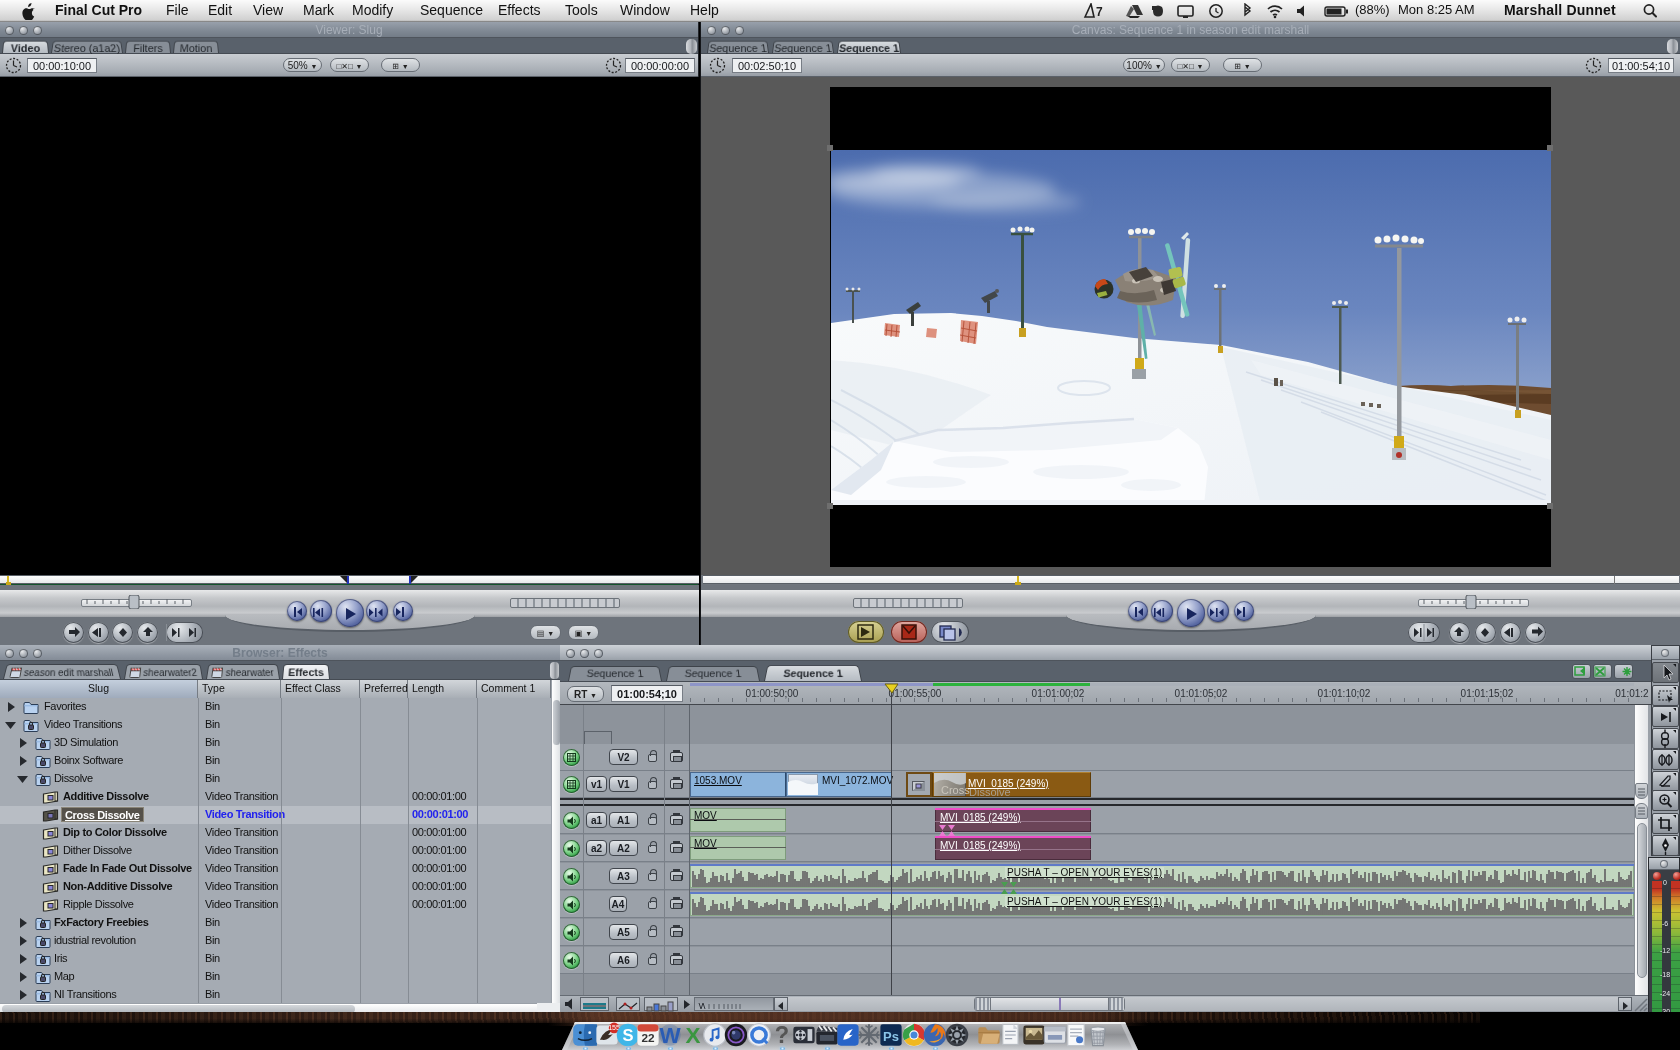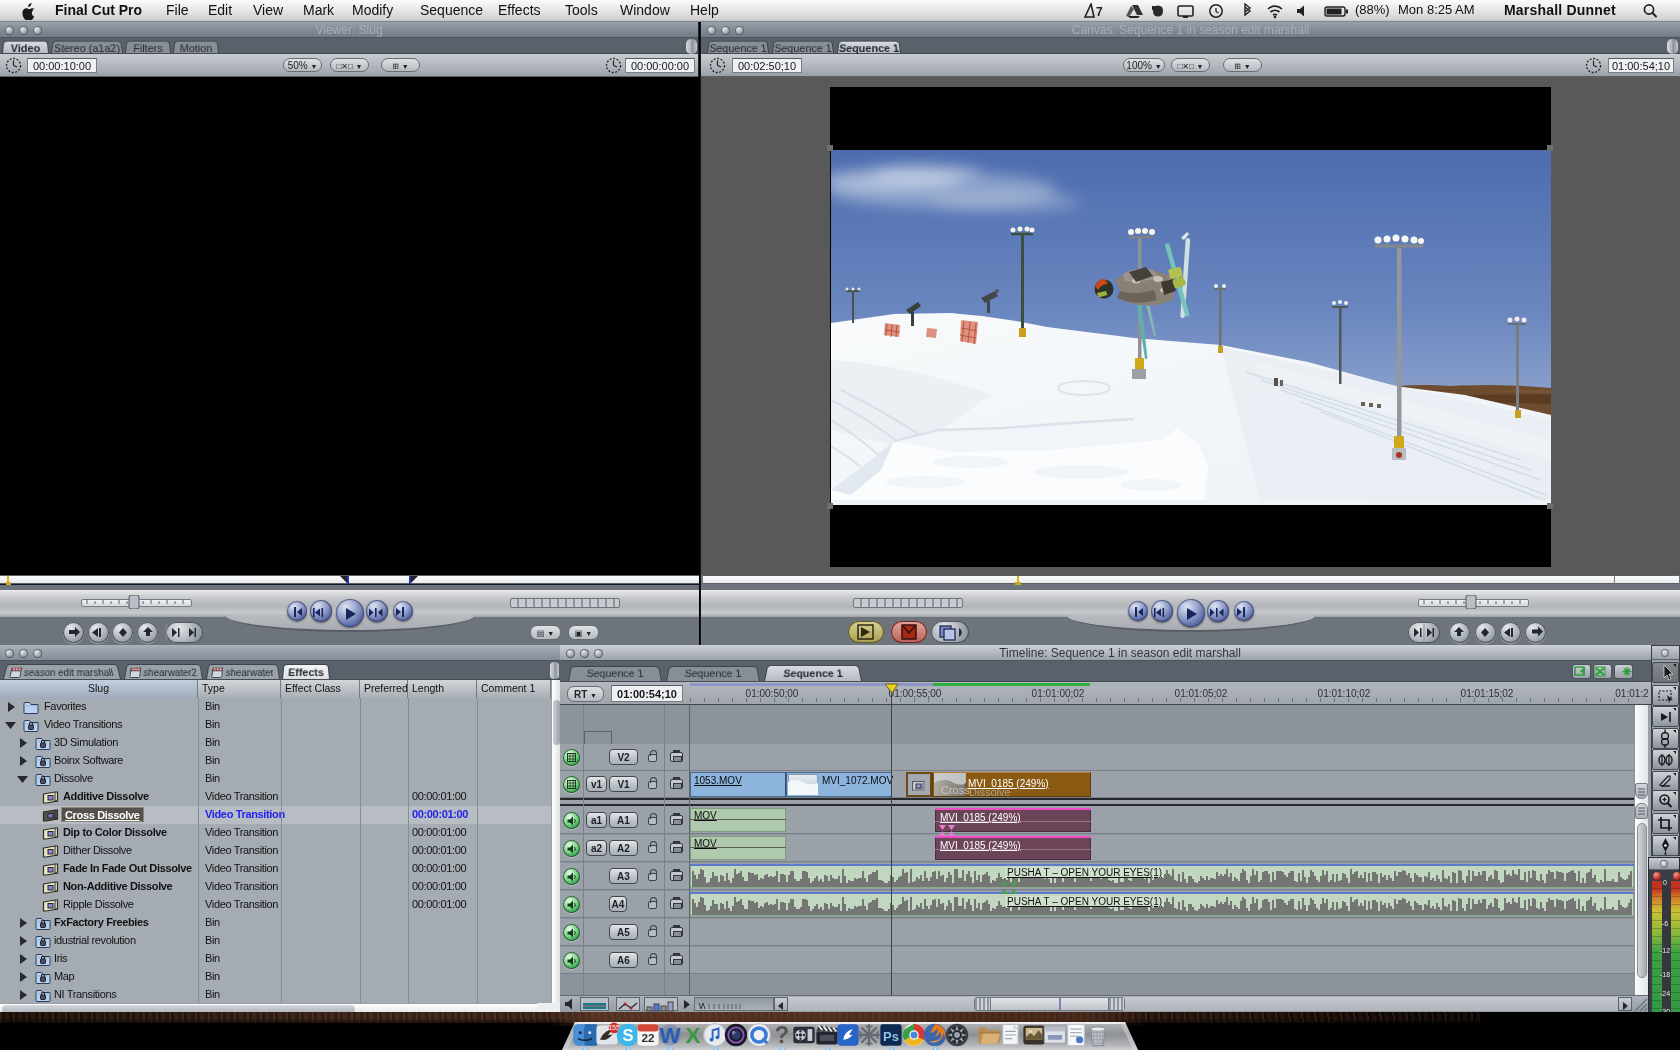--- a/index.html
+++ b/index.html
@@ -115,21 +115,21 @@
     <rect x="264" y="6.5" width="2" height="4" fill="#222"></rect>
   </svg>
   <span class="mi" style="left:1355px;font-size:13px">(88%)</span>
   <span class="mi" style="left:1398px;font-size:13px">Mon 8:25 AM</span>
   <span class="mi" style="left:1504px;font-weight:bold;font-size:14px;letter-spacing:0.2px">Marshall Dunnet</span>
   <svg class="abs" style="left:1642px;top:3px" width="16" height="16" viewBox="0 0 16 16">
     <circle cx="7" cy="6.5" r="4.6" fill="none" stroke="#222" stroke-width="1.7"></circle>
     <path d="M10.5 10 L14 13.5" stroke="#222" stroke-width="2" stroke-linecap="round"></path>
   </svg>
 </div>
-<div id="viewer" class="abs" style="left:0;top:22px;width:699px;height:622px;background:#0f172a;border-right:1px solid #22252a">
+<div id="viewer" class="abs" style="left:0;top:22px;width:699px;height:622px;background:#14532d;border-right:1px solid #22252a">
   <div class="tbar"></div>
   <div class="ttl">Viewer: Slug</div>
   <div class="tl" style="left:5px"></div>
     <div class="tl" style="left:19px"></div>
     <div class="tl" style="left:33px"></div>
   <div class="tabrow" style="top:16px;height:16px">
     <div class="tab sel" style="left:2px;width:47px;line-height:14px">
         <span style="font-weight:bold">Video</span>
       </div>
     <div class="tab" style="left:51px;width:72px;line-height:14px">
@@ -501,20 +501,21 @@
       <path d="M51 5 l5 5 h-3 v4 h-4 v-4 h-3 Z"></path>
       <path d="M77 6 l4 4.5 -4 4.5 -4 -4.5 Z"></path>
       <path d="M99 6 v9 l-6 -4.5 Z M100 6 h2 v9 h-2 Z" transform="translate(3,0)"></path>
       <path d="M124 8 h6 v-3 l5 5 -5 5 v-3 h-6 Z" transform="translate(0,-0.5)"></path>
     </g>
     <path d="M16 2 v17" stroke="#888e95" stroke-width="1"></path>
   </svg>
 </div>
 <div id="browser" class="abs" style="left:0;top:645px;width:560px;height:368px;background:#a5abb3">
   <div class="tbar lite" style="background:linear-gradient(#aab1ba,#8e96a1 70%,#848c97)"></div>
+  <div class="ttl" style="color:#747e8a;font-weight:bold">Browser: Effects</div>
   <div class="tl" style="left:5px"></div>
     <div class="tl" style="left:19px"></div>
     <div class="tl" style="left:33px"></div>
   <div class="tabrow" style="top:16px;height:19px">
     <div class="tab" style="left:3px;width:118px;line-height:17px;background:#9aa1a9">
         <span style="font-size:10px"><svg style="vertical-align:-2px" width="11" height="11" viewBox="0 0 11 11">
             <rect x="0.5" y="3" width="10" height="7.5" rx="1" fill="#cfd8e4" stroke="#444"></rect>
             <rect x="0.5" y="0.5" width="10" height="3" fill="#d44" stroke="#444"></rect>
             <path d="M2 0.5 l1.5 2.5 M5 0.5 l1.5 2.5 M8 0.5 l1.5 2.5" stroke="#fff" stroke-width="1"></path>
           </svg> season edit marshall</span>
@@ -759,21 +760,20 @@
     <div class="abs" style="left:1px;top:20px;width:7px;height:45px;border-radius:4px;background:linear-gradient(90deg,#cdd1d6,#9aa0a8)"></div>
   </div>
 
   <div class="abs" style="left:0;top:358px;width:537px;height:10px;background:linear-gradient(#fff,#e4e6e9);border-top:1px solid #9aa0a8">
     <div class="abs" style="left:2px;top:1px;width:353px;height:8px;border-radius:4px;background:linear-gradient(#d4d7db,#aeb3b9)"></div>
   </div>
   <div class="abs" style="left:537px;top:358px;width:23px;height:10px;background:#eceef0"></div>
 </div>
 <div id="timeline" class="abs" style="left:560px;top:645px;width:1120px;height:367px;background:#9aa0a8">
 <div class="tbar lite"></div>
-<div class="ttl dk">Timeline: Sequence 1 in season edit marshall</div>
 <div class="tl" style="left:6px"></div>
     <div class="tl" style="left:20px"></div>
     <div class="tl" style="left:34px"></div>
 <div class="tabrow" style="top:16px;height:21px">
 <div class="tab" style="left:8px;width:94px;top:4px;line-height:15px">
         <span>Sequence 1</span>
       </div>
 <div class="tab" style="left:106px;width:94px;top:4px;line-height:15px">
         <span>Sequence 1</span>
       </div>

